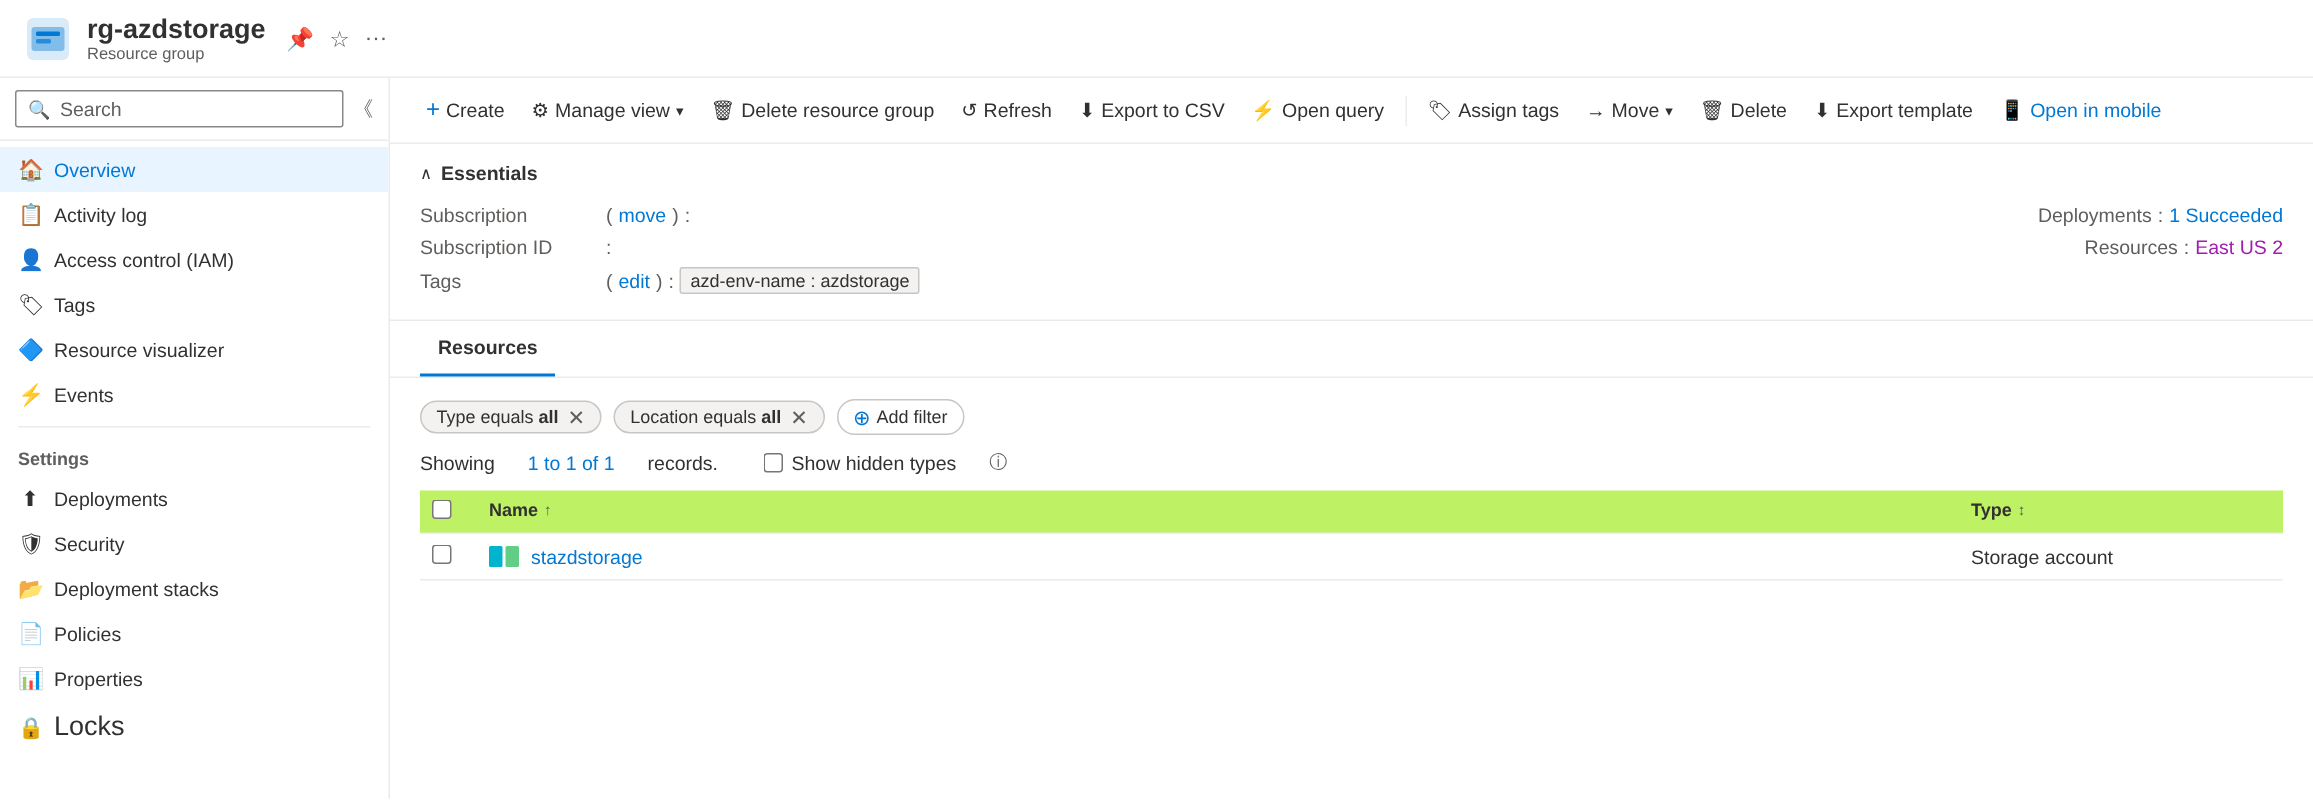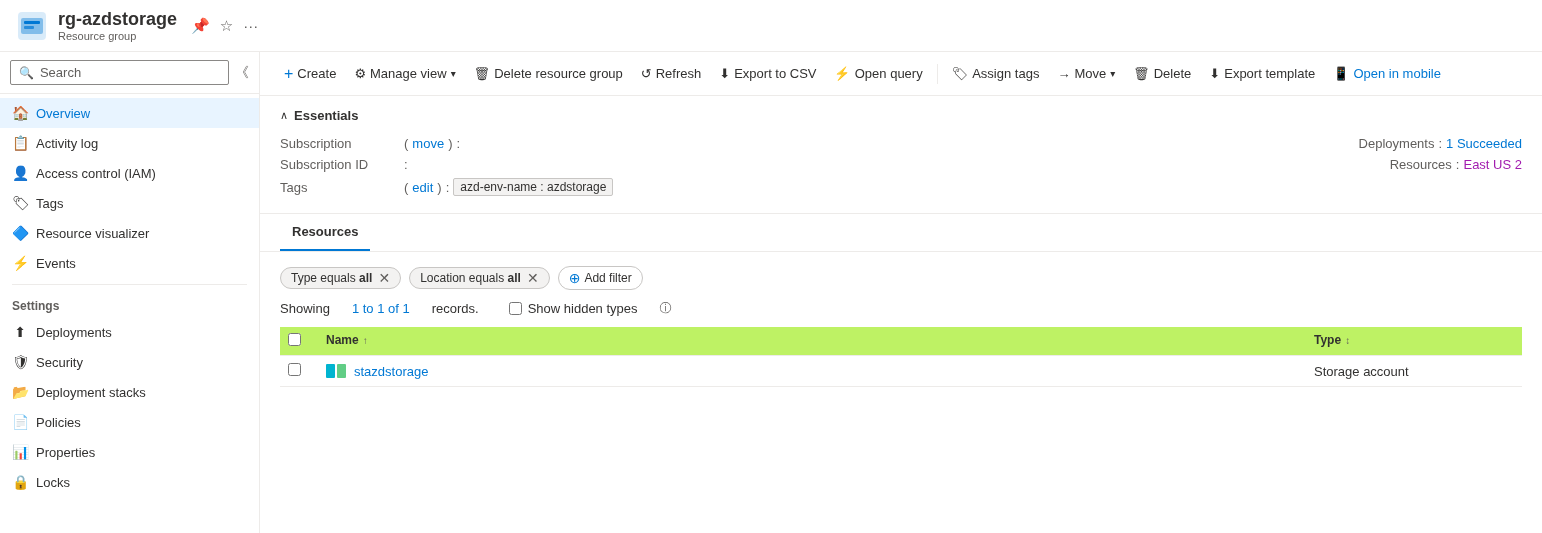--- a/index.html
+++ b/index.html
@@ -92,21 +92,21 @@
       <div style="display:flex;align-items:center;padding:7px 12px;cursor:pointer;gap:8px;">
         <span style="font-size:14px;width:16px;text-align:center;">📄</span>
         <span style="font-size:13px;color:#323130;">Policies</span>
       </div>
       <div style="display:flex;align-items:center;padding:7px 12px;cursor:pointer;gap:8px;">
         <span style="font-size:14px;width:16px;text-align:center;">📊</span>
         <span style="font-size:13px;color:#323130;">Properties</span>
       </div>
       <div style="display:flex;align-items:center;padding:7px 12px;cursor:pointer;gap:8px;">
         <span style="font-size:14px;width:16px;text-align:center;">🔒</span>
-        <span style="font-size:13px;color:#323130;">Locks</span>
+        <span style="font-size:18px;color:#323130;">Locks</span>
       </div>
     </div>
   </div>
 
   <div style="flex:1;overflow-y:auto;display:flex;flex-direction:column;">
 
     <div style="display:flex;align-items:center;padding:6px 16px;border-bottom:1px solid #edebe9;gap:2px;flex-wrap:wrap;min-height:44px;background:#fff;">
       <button style="display:flex;align-items:center;gap:4px;padding:4px 8px;cursor:pointer;border:none;background:none;color:#323130;font-size:13px;border-radius:2px;white-space:nowrap;">
         <span style="font-size:16px;color:#0078d4;">+</span>
         <span>Create</span>

